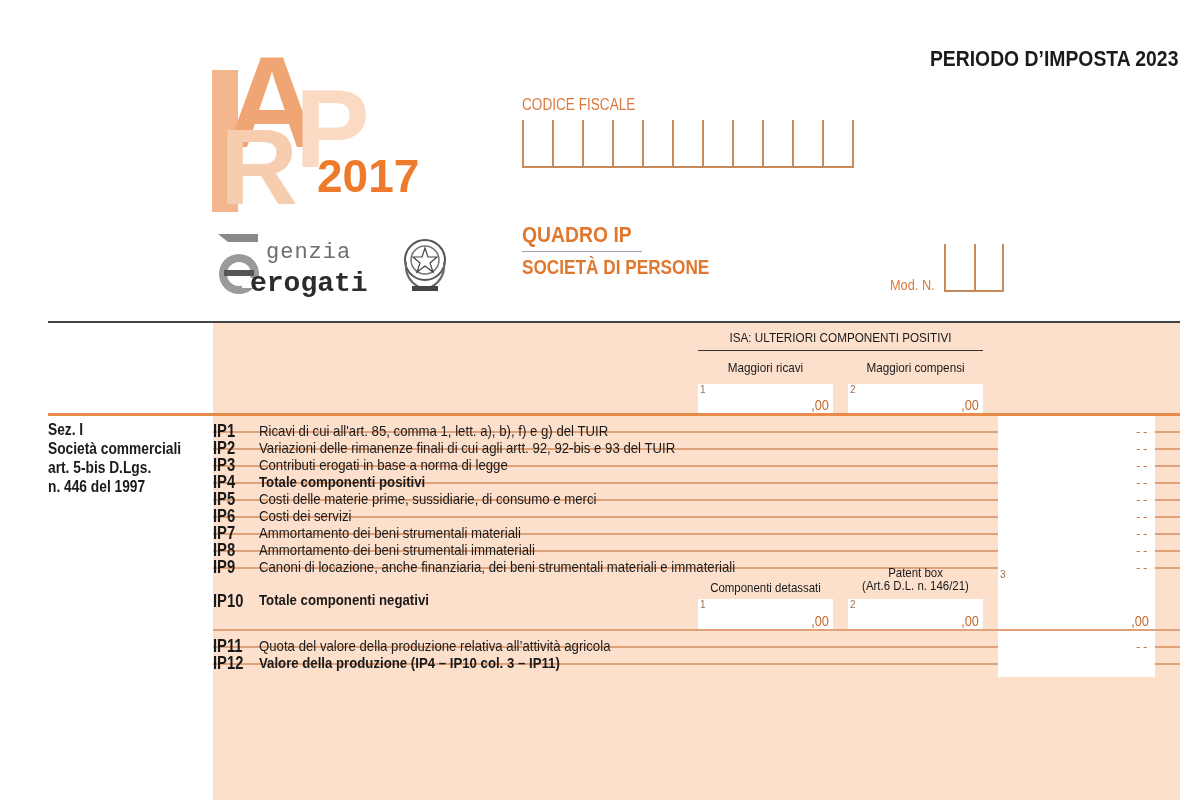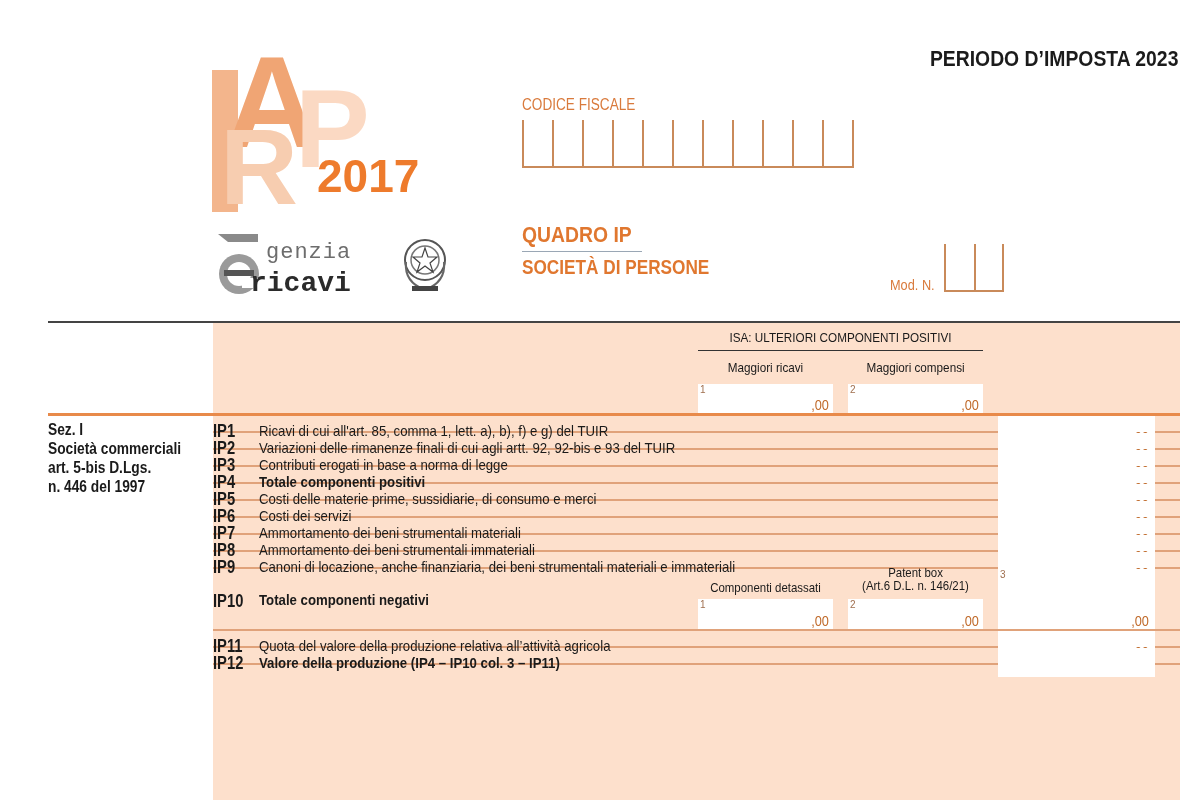--- a/index.html
+++ b/index.html
@@ -73,21 +73,21 @@
 
 <div class="abs agenzia-wrap">
   <svg class="ae-symbol" viewBox="0 0 50 66">
     <polygon points="4,2 44,2 44,10 14,10" fill="#8a8a8a"></polygon>
     <circle cx="25" cy="42" r="20" fill="#9a9a9a"></circle>
     <circle cx="25" cy="42" r="12" fill="#ffffff"></circle>
     <rect x="10" y="38" width="30" height="6" fill="#555"></rect>
     <rect x="28" y="46" width="18" height="10" fill="#ffffff"></rect>
   </svg>
   <span class="agenzia">genzia</span>
-  <span class="entrate">ricavi</span>
+  <span class="entrate">erogati</span>
   <svg class="emblem" viewBox="0 0 50 64">
     <circle cx="25" cy="28" r="20" fill="none" stroke="#555" stroke-width="2"></circle>
     <circle cx="25" cy="28" r="14" fill="none" stroke="#777" stroke-width="1.5"></circle>
     <polygon points="25,16 28,25 37,25 30,31 33,40 25,34 17,40 20,31 13,25 22,25" fill="none" stroke="#444" stroke-width="1.2"></polygon>
     <path d="M6,30 Q4,50 25,58 Q46,50 44,30" fill="none" stroke="#666" stroke-width="2"></path>
     <rect x="12" y="54" width="26" height="5" fill="#444"></rect>
   </svg>
 </div>
 
 <div class="abs periodo">PERIODO D’IMPOSTA 2023</div>

